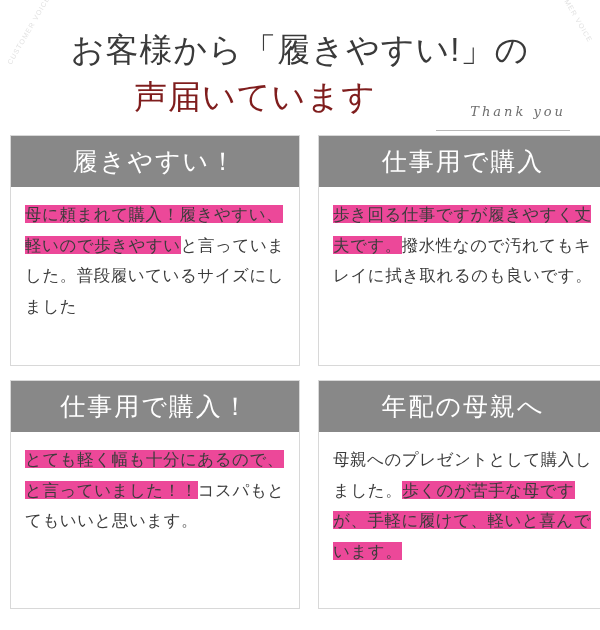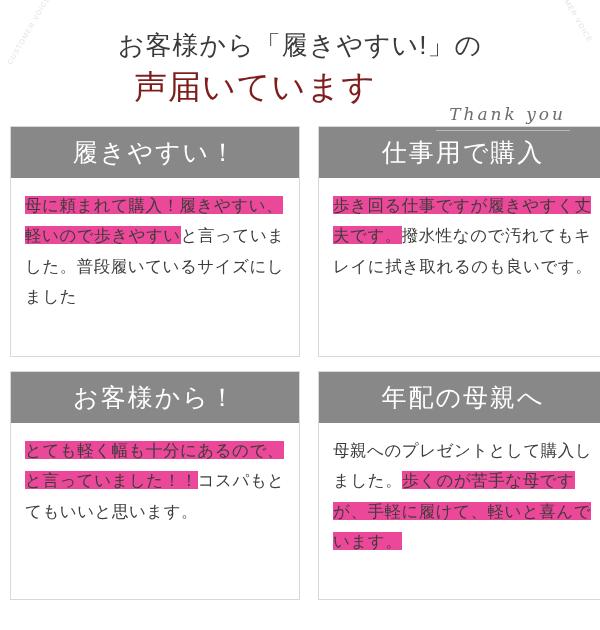--- a/index.html
+++ b/index.html
@@ -21,42 +21,42 @@
     background: #ffffff;
   }
 
   
   .header {
     position: relative;
     padding: 28px 0 10px 0;
     text-align: center;
   }
   .header-line1 {
-    font-size: 26px;
+    font-size: 33px;
     letter-spacing: 1px;
     color: #3a3a3a;
     line-height: 1.35;
     white-space: nowrap;
   }
   .header-line2 {
     font-size: 33px;
     letter-spacing: 1px;
     color: #7f1d1d;
     line-height: 1.35;
     margin-top: 2px;
     white-space: nowrap;
     padding-right: 90px;
   }
   .thankyou {
     position: absolute;
     right: 34px;
     top: 104px;
     font-family: "DejaVu Serif", serif;
     font-style: italic;
-    font-size: 17px;
+    font-size: 13px;
     letter-spacing: 3px;
     color: #6d6d6d;
     text-align: right;
   }
   .thankyou-underline {
     position: absolute;
     right: 30px;
     top: 130px;
     width: 134px;
     height: 1px;
@@ -150,21 +150,21 @@
     </div>
 
     <div class="card card-2">
       <div class="card-head">仕事用で購入</div>
       <div class="card-body">
         <p><span class="hl">歩き回る仕事ですが履きやすく丈夫です。</span><span>撥水性なので汚れてもキレイに拭き取れるのも良いです。</span></p>
       </div>
     </div>
 
     <div class="card card-3">
-      <div class="card-head">お客様から！</div>
+      <div class="card-head">仕事用で購入！</div>
       <div class="card-body">
         <p><span class="hl">とても軽く幅も十分にあるので、と言っていました！！</span><span>コスパもとてもいいと思います。</span></p>
       </div>
     </div>
 
     <div class="card card-4">
       <div class="card-head">年配の母親へ</div>
       <div class="card-body">
         <p><span>母親へのプレゼントとして購入しました。</span><span class="hl">歩くのが苦手な母ですが、手軽に履けて、軽いと喜んでいます。</span></p>
       </div>

